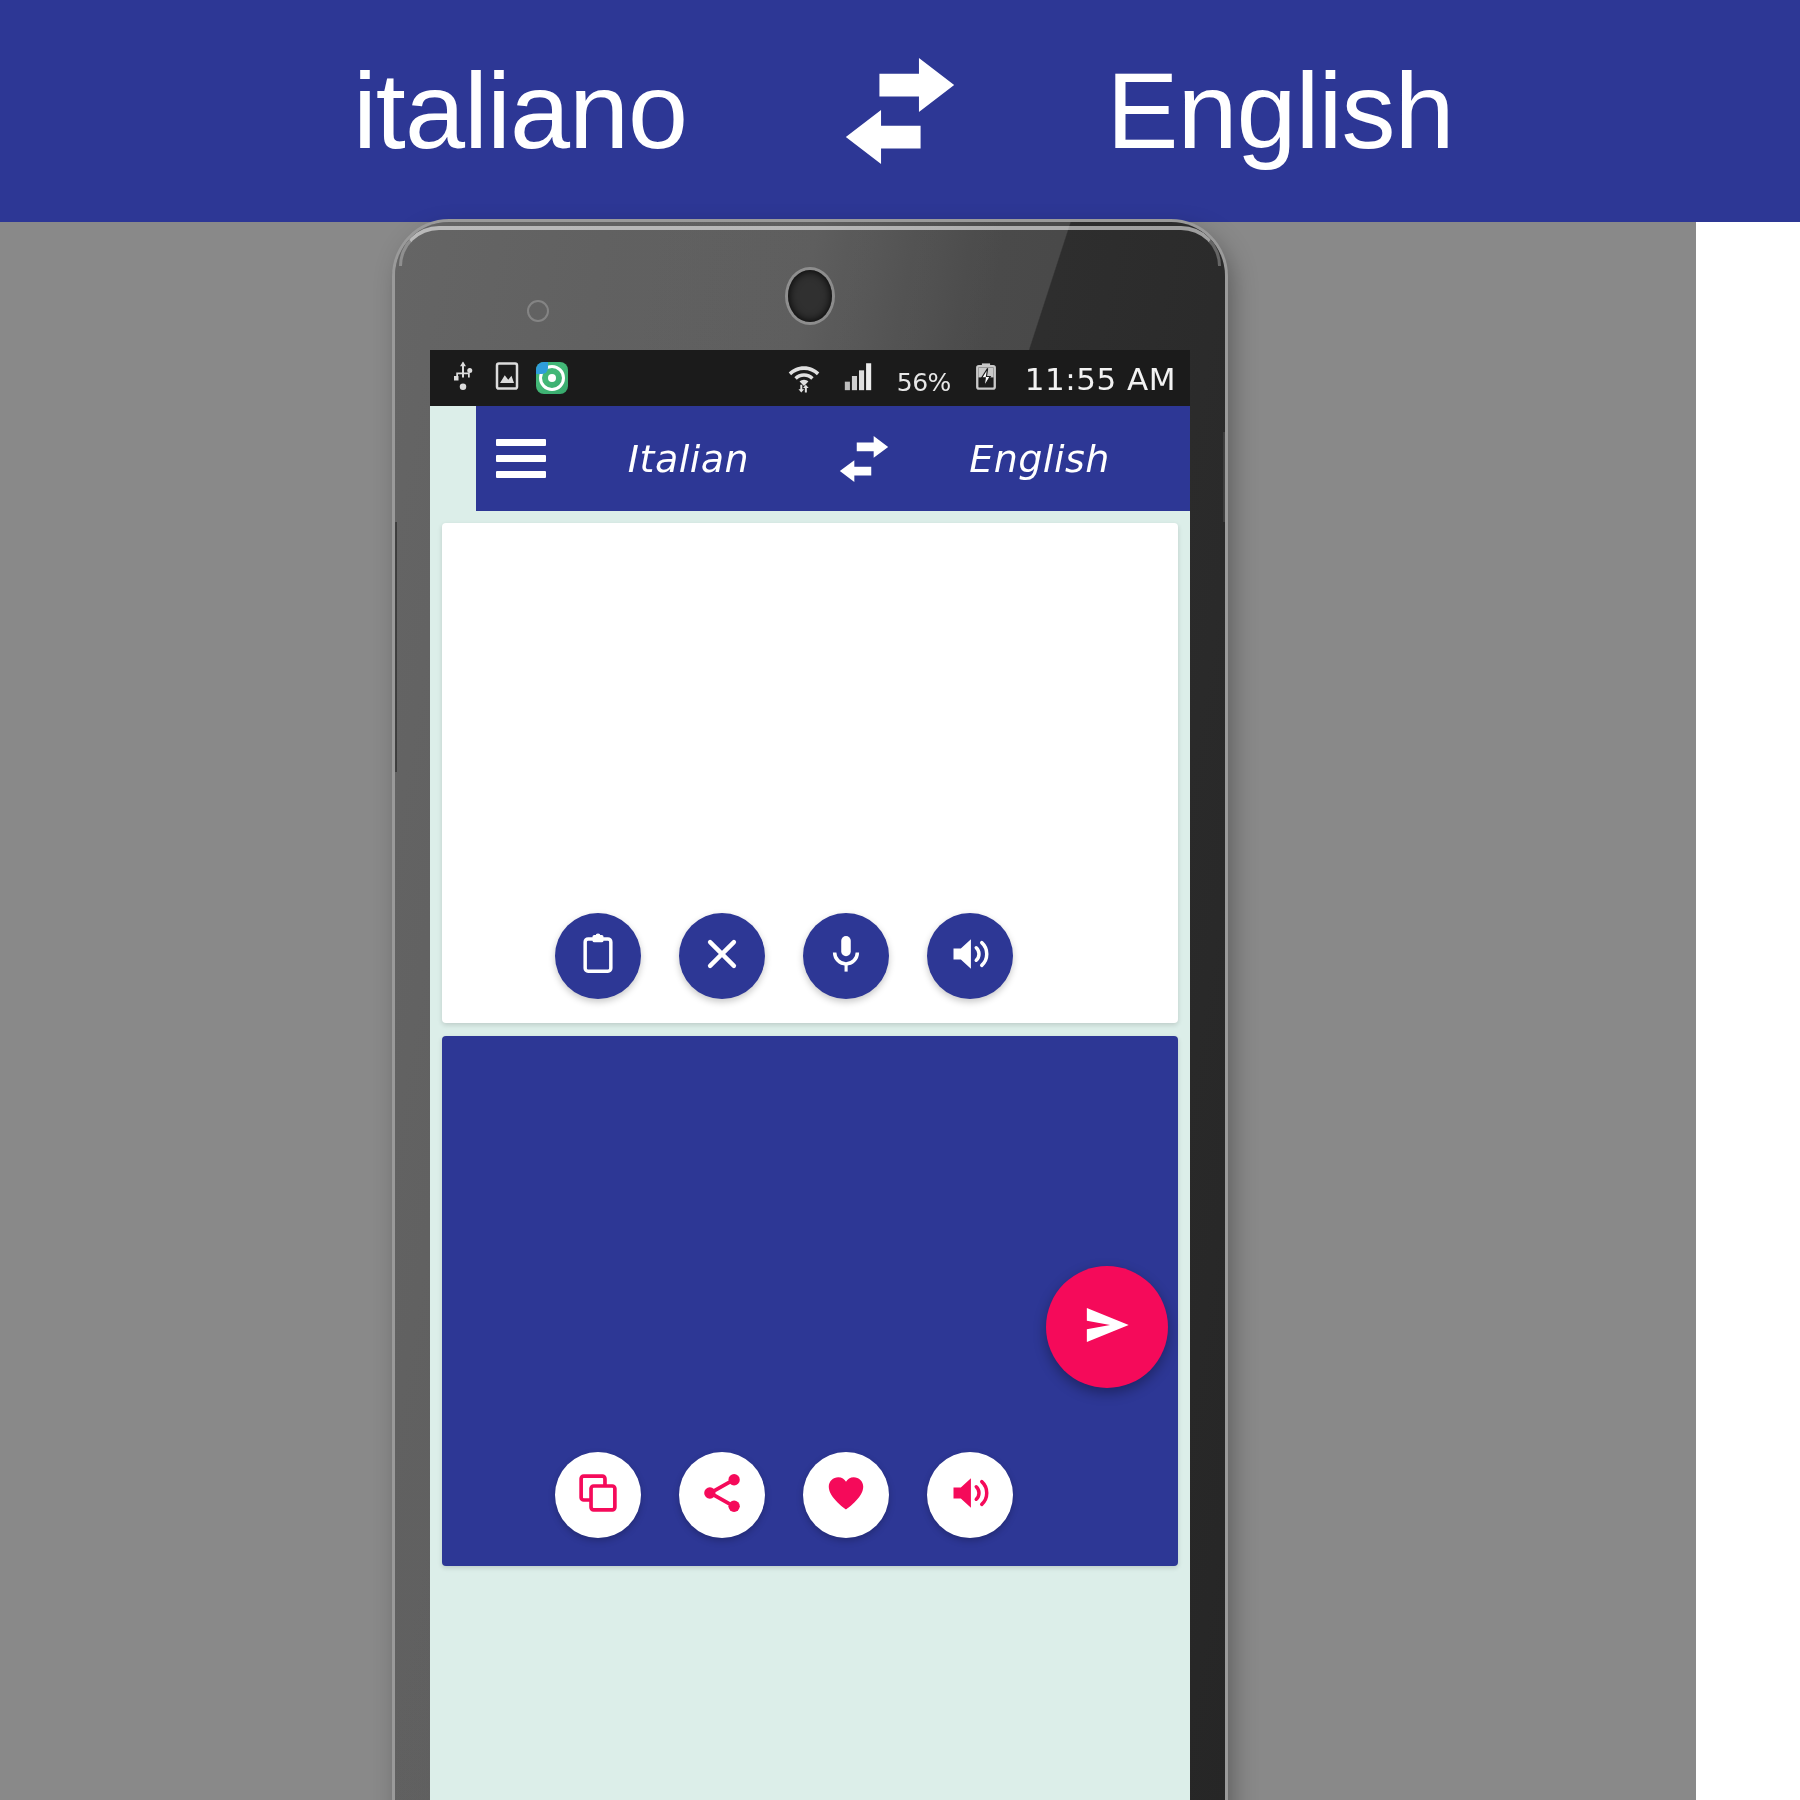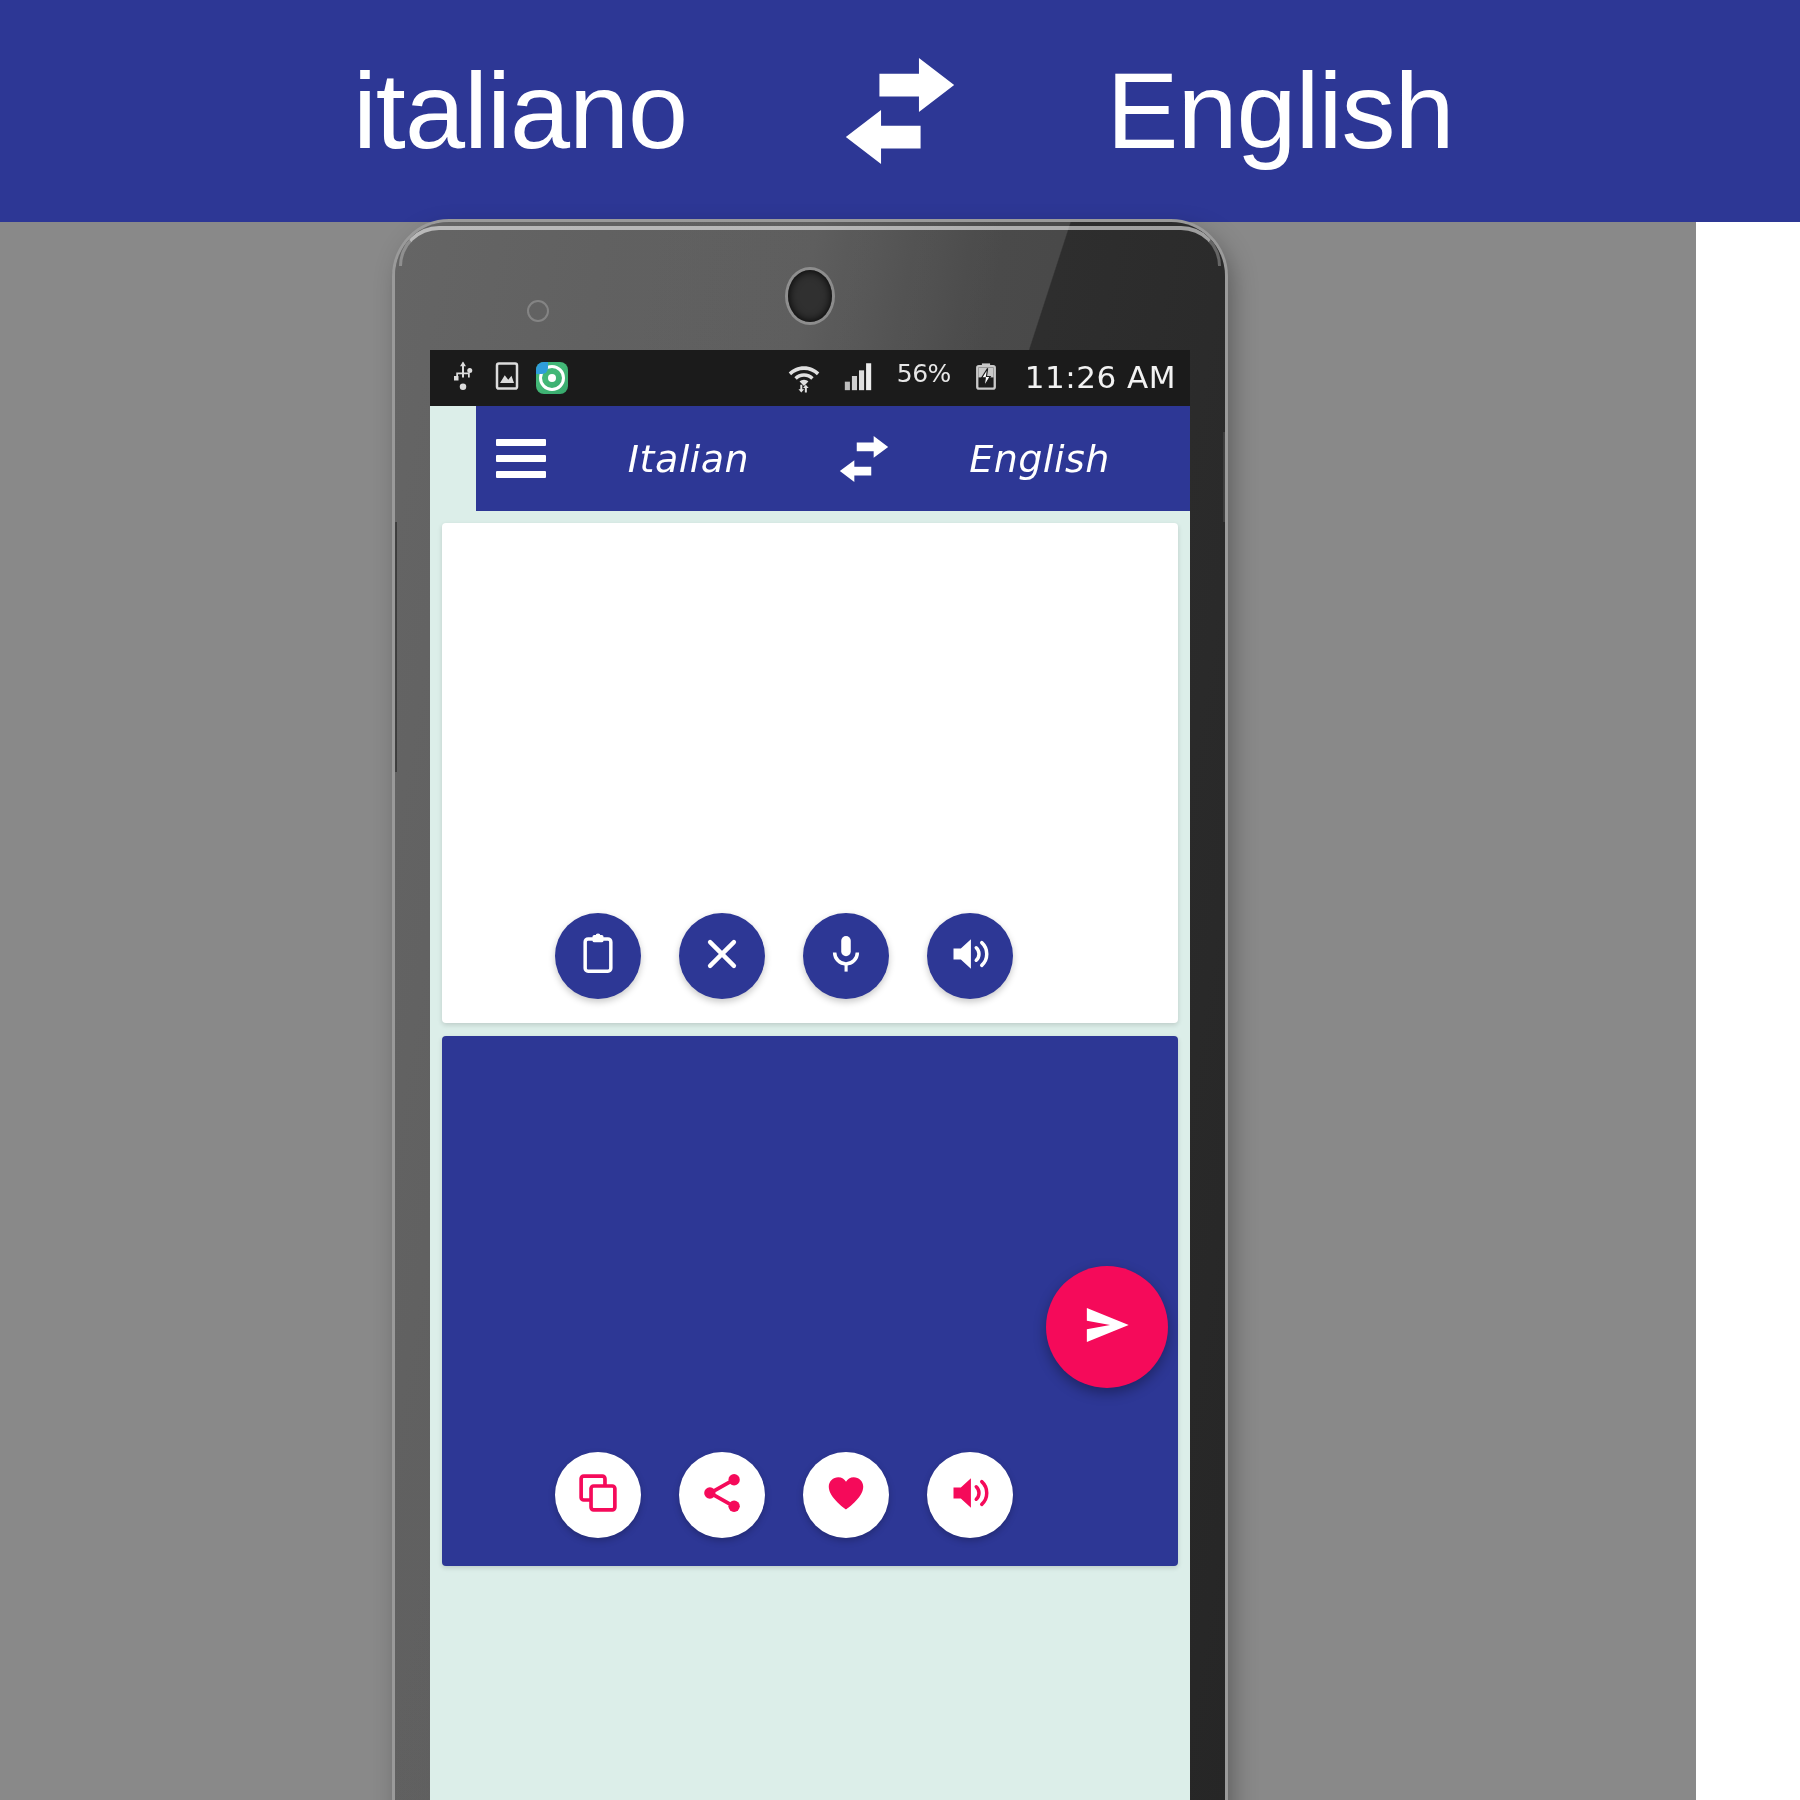--- a/index.html
+++ b/index.html
@@ -117,21 +117,21 @@
   
   .statusbar {
     height: 56px;
     background: #1b1b1b;
     display: flex;
     align-items: center;
     padding: 0 14px 0 18px;
     color: #e9e9e9;
   }
   .sb-left { display: flex; align-items: center; gap: 14px; }
-  .sb-right { display: flex; align-items: flex-start; gap: 21px; margin-left: auto; }
+  .sb-right { display: flex; align-items: flex-end; gap: 21px; margin-left: auto; }
   .sb-battery-pct {
     font-family: "DejaVu Sans", sans-serif;
     font-size: 25px;
     letter-spacing: -.5px;
     color: #e7e7e7;
   }
   .sb-clock {
     font-family: "DejaVu Sans", sans-serif;
     font-size: 31px;
     color: #f2f2f2;
@@ -343,21 +343,21 @@
 
             <span>
               <svg width="28" height="34" viewBox="0 0 24 24" aria-hidden="true">
                 <rect x="8.5" y="1.2" width="7" height="2.4" fill="#c9c9c9"></rect>
                 <rect x="4.5" y="3.6" width="15" height="19.2" rx="1.4" fill="none" stroke="#c9c9c9" stroke-width="2"></rect>
                 <rect x="5.5" y="4.6" width="13" height="8.6" fill="#c9c9c9"></rect>
                 <path fill="#ffffff" stroke="#1b1b1b" stroke-width="1" d="M13.4 5.4 L8.2 13.6 L11.4 13.6 L10.4 21.0 L15.6 12.4 L12.4 12.4 Z"></path>
               </svg>
             </span>
 
-            <span class="sb-clock">11:26 AM</span>
+            <span class="sb-clock">11:55 AM</span>
           </div>
         </div>
 
         <div class="appbar">
           <div class="appbar-menu">
             <span></span>
               <span></span>
               <span></span>
           </div>
 

